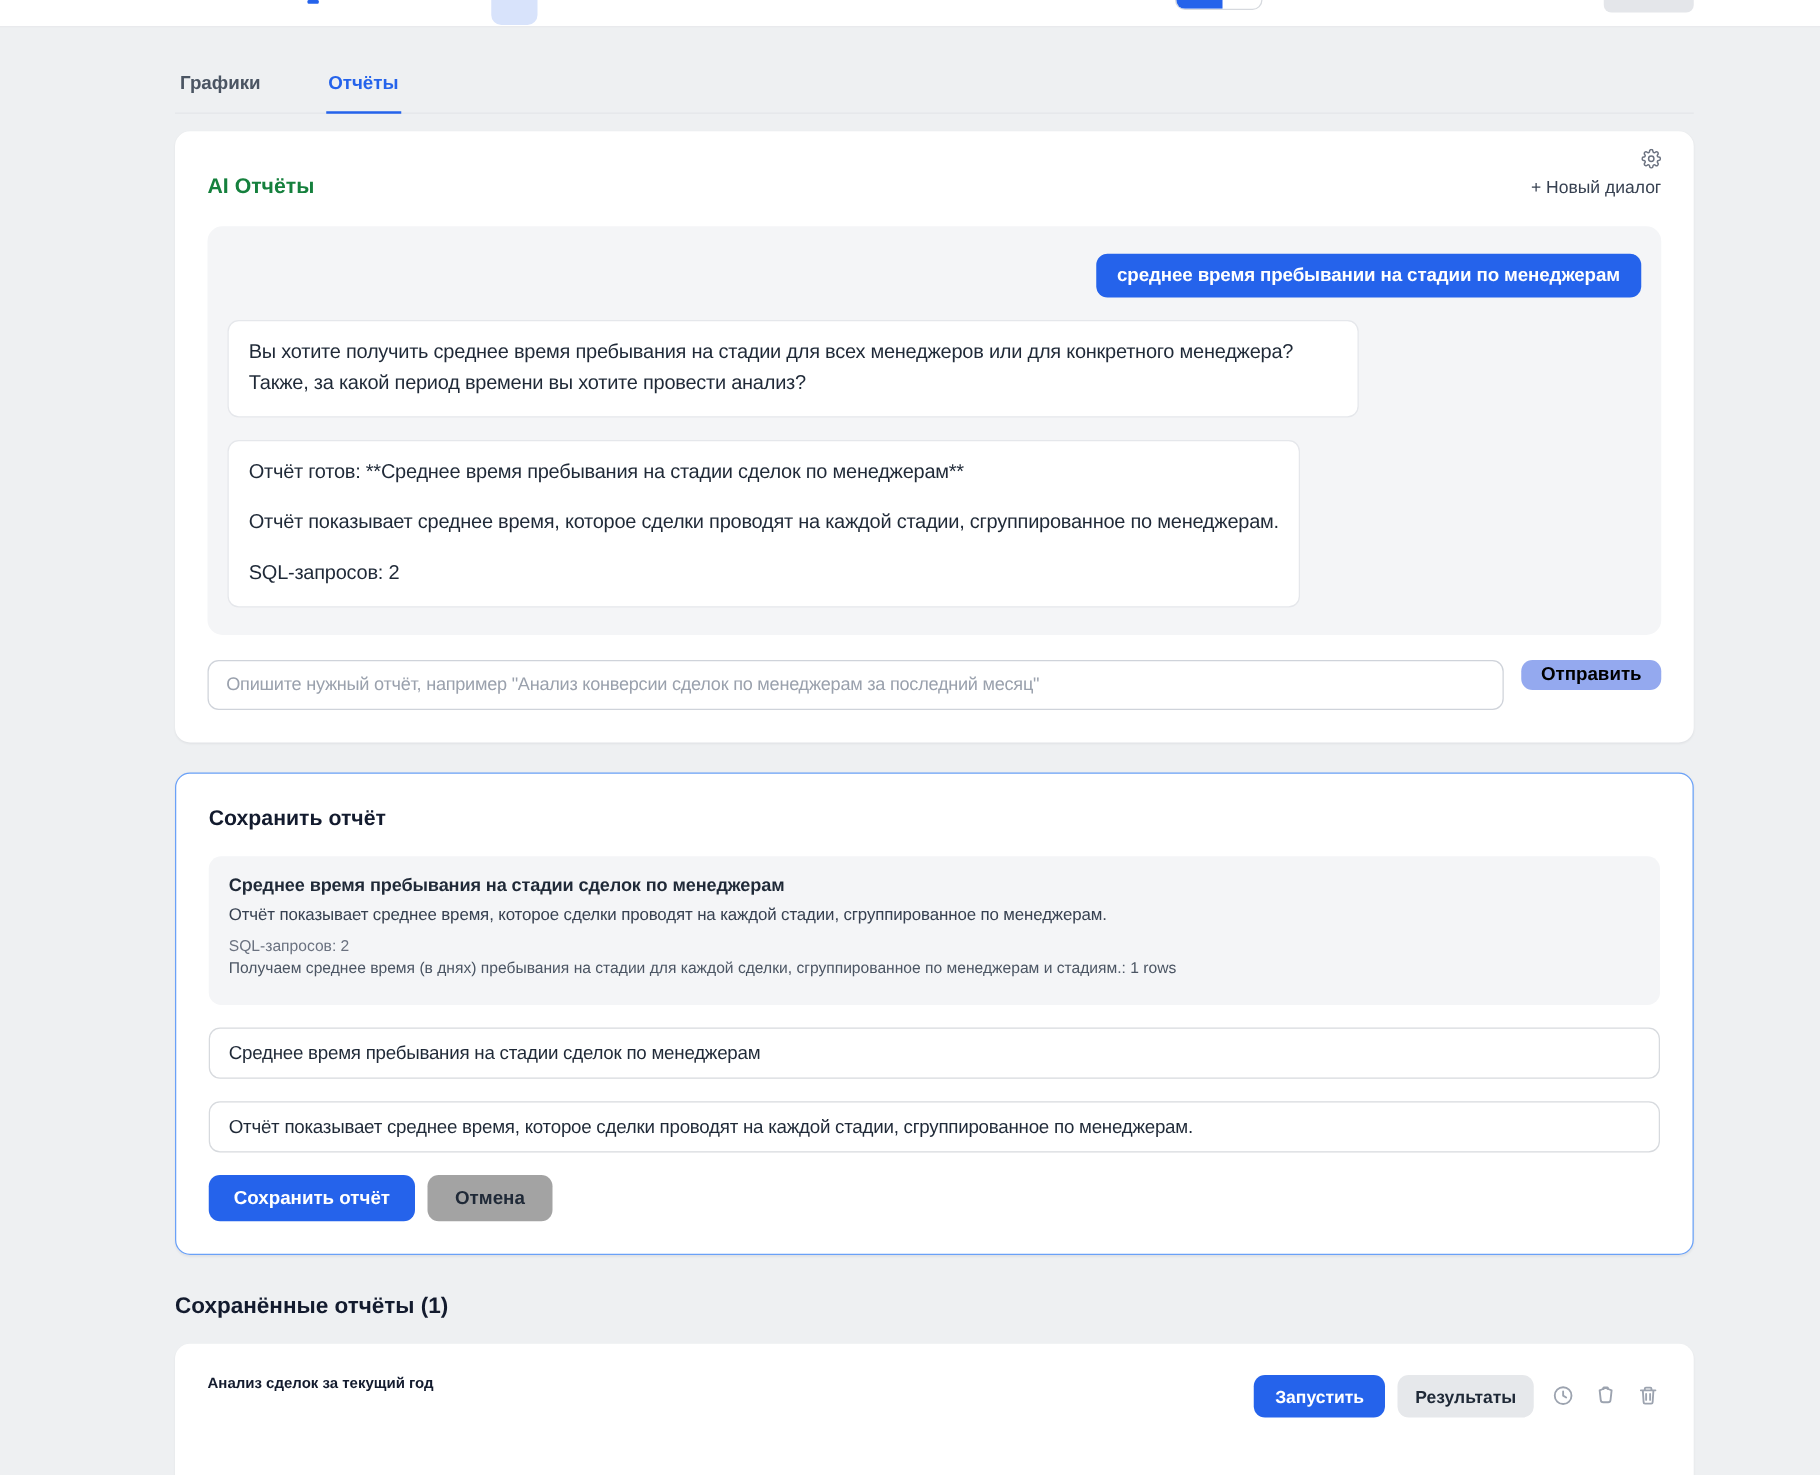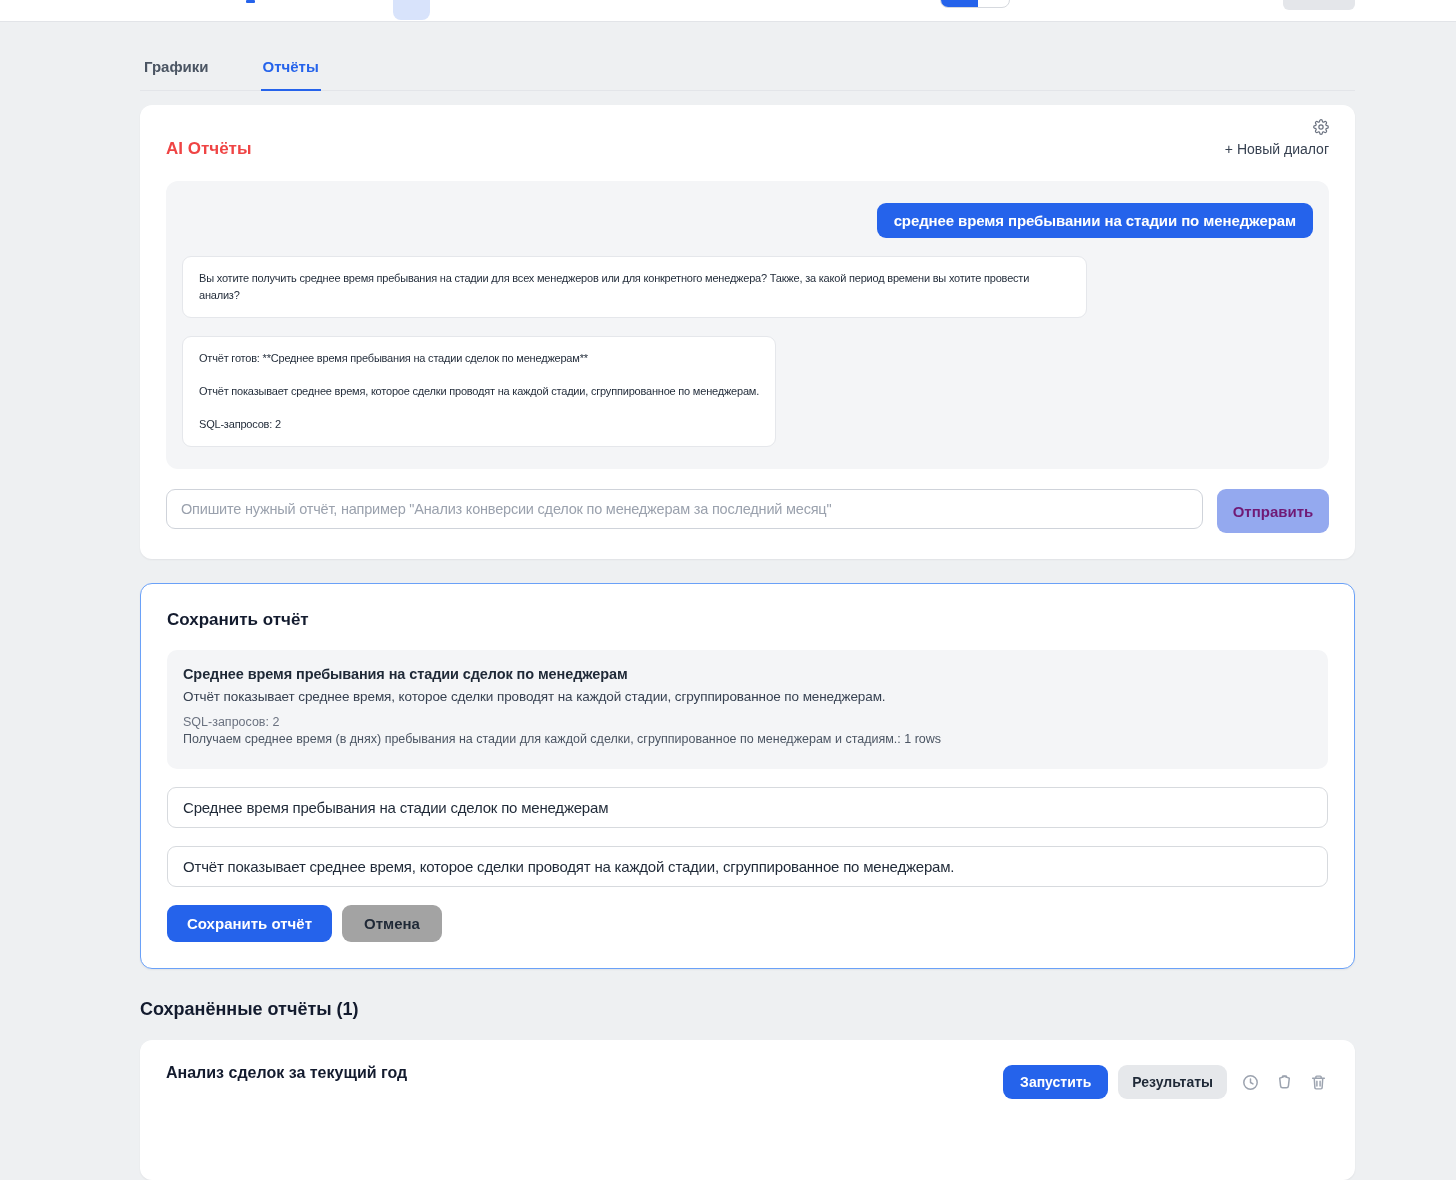--- a/index.html
+++ b/index.html
@@ -23,59 +23,59 @@
   .tabs { display:flex; gap:50px; margin-top:22px; border-bottom:1px solid #e3e5e9; padding:10px 2px 0 2px; }
   .tab { font-size:15px; font-weight:600; color:#4b5563; padding:4px 2px 14px 2px; cursor:pointer; }
   .tab.active { color:#2563eb; border-bottom:2.5px solid #2563eb; margin-bottom:-1px; }
 
   
   .card { background:#fff; border-radius:12px; box-shadow:0 1px 2px rgba(16,24,40,.06); }
   .ai-card { margin-top:14px; padding:14px 26px 26px 26px; position:relative; }
   .gear-row { display:flex; justify-content:flex-end; height:18px; }
   .gear { color:#6b7280; cursor:pointer; }
   .ai-head { display:flex; justify-content:space-between; align-items:center; margin-top:2px; }
-  .ai-title { font-size:17px; font-weight:700; color:#ef4444; }
+  .ai-title { font-size:17px; font-weight:700; color:#15803d; }
   .new-dialog { font-size:14px; color:#374151; cursor:pointer; }
 
   .chat { background:#f4f5f7; border-radius:12px; margin-top:22px; padding:22px 16px; }
   .msg-row { display:flex; margin-bottom:18px; }
   .msg-row.user { justify-content:flex-end; }
   .msg-row:last-child { margin-bottom:0;align-items:flex-end; }
   .chip { background:#2563eb; color:#fff; font-size:15px; font-weight:600; padding:9px 17px; border-radius:9px; letter-spacing:-0.1px; }
   .bubble { background:#fff; border:1px solid #e5e7eb; border-radius:9px; padding:13px 16px; max-width:905px;
-            font-size:11px; line-height:1.55; color:#1f2937; letter-spacing:-0.2px; }
+            font-size:16px; line-height:1.55; color:#1f2937; letter-spacing:-0.2px; }
   .bubble p { margin:0 0 16px 0; }
   .bubble p:last-child { margin-bottom:0; }
 
   .input-row { display:flex; gap:14px; margin-top:20px; }
   .chat-input { flex:1; height:40px; border:1px solid #cfd3da; border-radius:9px; padding:0 14px;
                 font-size:14.5px; letter-spacing:-0.2px; font-family:"Liberation Sans", sans-serif; color:#1f2937; outline:none; }
   .chat-input::placeholder { color:#9aa1ad; }
   .btn { border:none; border-radius:9px; font-family:"Liberation Sans", sans-serif; font-weight:600; cursor:pointer; }
-  .btn-send { width:112px; height:44px; background:#94a9ef; color:#701a75; font-size:15px; }
+  .btn-send { width:112px; height:24px; background:#94a9ef; color:#000000; font-size:15px; }
 
   
   .save-card { margin-top:24px; border:1.5px solid #6aa1f8; padding:26px; }
   .save-title { font-size:17px; font-weight:700; color:#131b2e; }
   .summary { background:#f4f5f7; border-radius:10px; padding:16px 16px 18px 16px; margin-top:20px; }
   .summary-title { font-size:14.5px; font-weight:700; color:#1f2937; letter-spacing:-0.1px; }
   .summary-desc { font-size:13.5px; color:#374151; margin-top:7px; letter-spacing:-0.1px; }
   .summary-sql { font-size:12.5px; color:#6b7280; margin-top:11px; }
   .summary-q { font-size:12.5px; color:#4b5563; line-height:1.75; }
   .summary-q:first-of-type { margin-top:10px; }
   .field { width:100%; height:41px; border:1px solid #d7dade; border-radius:9px; padding:0 15px;
            font-size:15px; font-family:"Liberation Sans", sans-serif; color:#1f2937; letter-spacing:-0.2px; margin-top:18px; outline:none; }
   .save-actions { display:flex; gap:10px; margin-top:18px; }
   .btn-primary { background:#2563eb; color:#fff; font-size:15px; padding:10px 20px; }
   .btn-gray { background:#a3a3a3; color:#1f2937; font-size:15px; padding:4px 22px; }
 
   
   .saved-heading { font-size:18px; font-weight:700; color:#131b2e; margin:30px 0 0 0; }
   .saved-card { margin-top:20px; padding:24px 26px; display:flex; justify-content:space-between; align-items:flex-start; height:140px; }
-  .sr-title { font-size:16px; font-weight:700; color:#131b2e; }
+  .sr-title { font-size:12px; font-weight:700; color:#131b2e; }
   .sr-actions { display:flex; align-items:center; gap:10px; padding-top:1px; }
   .btn-run { background:#2563eb; color:#fff; font-size:14px; padding:9px 17px; }
   .btn-results { background:#e6e8eb; color:#1f2937; font-size:14px; padding:9px 14px; }
   .icon-btn { background:none; border:none; cursor:pointer; padding:2px; margin-left:3px; display:flex; align-items:center; }
   .icon-btn svg { stroke:#9ca3af; fill:none; stroke-width:1.4; stroke-linecap:round; stroke-linejoin:round; }
 </style>
 </head>
 <body>
 
 <div class="top-band">

